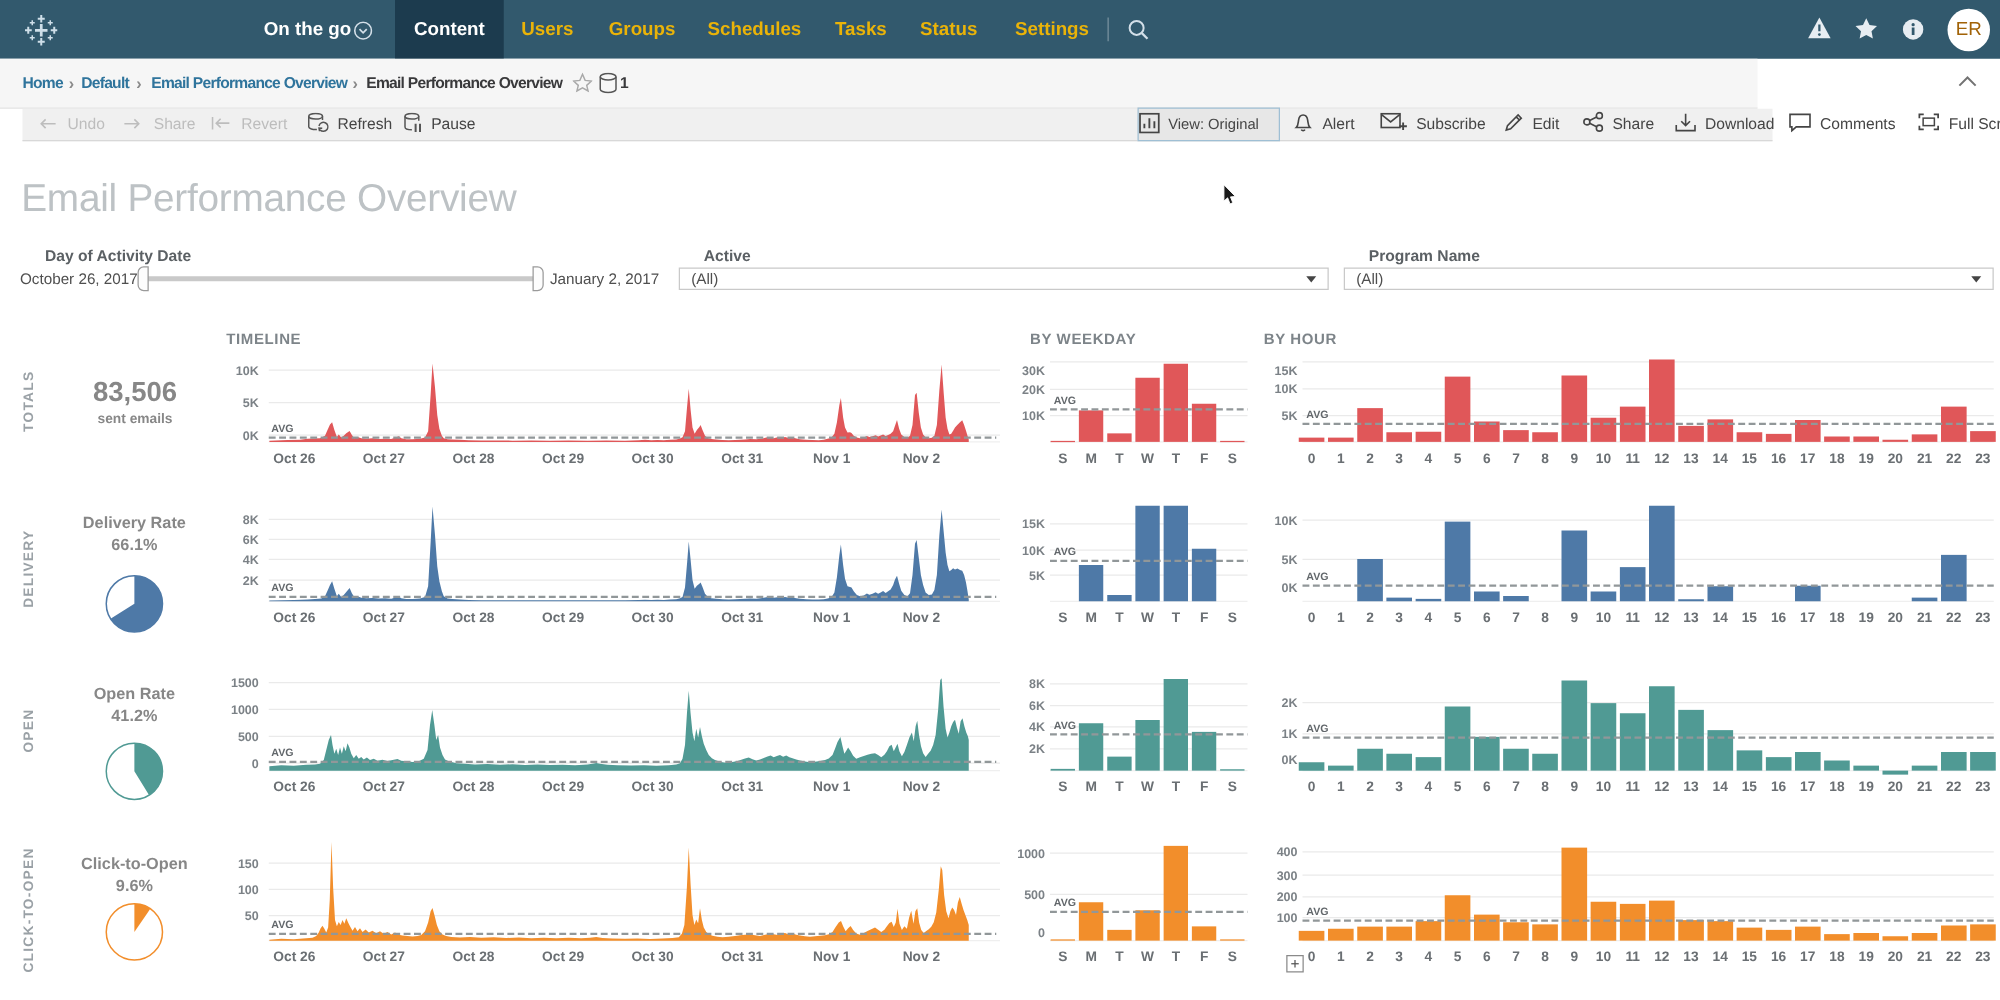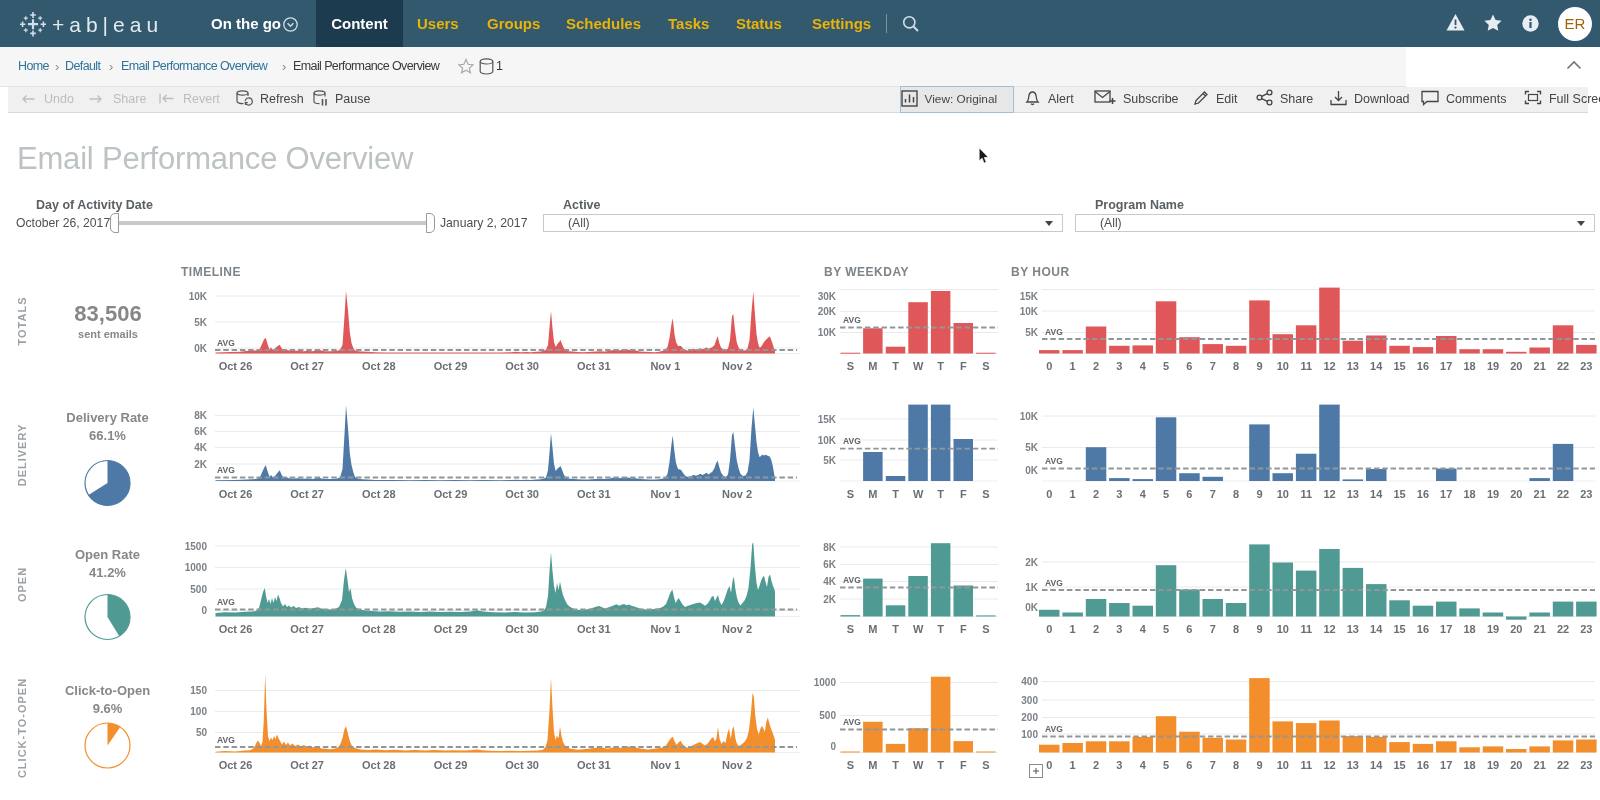--- a/index.html
+++ b/index.html
@@ -15,37 +15,37 @@
   color:#e2eaf0; font-size:21px; letter-spacing:5px; }
 #onthego { position:absolute; left:211px; top:0; height:47px; line-height:47px;
   color:#fff; font-size:15px; font-weight:bold; }
 #contenttab { position:absolute; left:316px; top:0; width:87px; height:47px;
   background:#1c3b4e; color:#fff; font-size:15px; font-weight:bold; text-align:center;
   line-height:47px; }
 #navsep { position:absolute; left:886px; top:14px; width:1px; height:19px; background:rgba(255,255,255,0.35); }
 .navicon { position:absolute; top:0; }
 
 #crumb { position:absolute; left:0; top:47px; width:1406px; height:40px; background:#f6f6f6;
-  border-bottom:1px solid #e3e3e3; font-size:12.5px; letter-spacing:-0.6px; }
+  border-bottom:1px solid #e3e3e3; font-size:12.5px; letter-spacing:-0.6px;font-weight:bold; }
 #crumb .lnk { color:#2f749c; }
 #crumb .cur { color:#39393b; }
 #crumb .sep { color:#8a8a8a; font-size:13px; }
 
-#tools { position:absolute; left:8px; top:87px; width:1580px; height:26px; background:#f0f0f0;
+#tools { position:absolute; left:18px; top:87px; width:1400px; height:26px; background:#f0f0f0;
   border-bottom:1px solid #d8d8d8; font-size:12.5px; color:#454545; }
 #tools .dis { color:#bdbdbd; }
 .titem { position:absolute; top:0; height:25px; line-height:25px; white-space:nowrap; }
 #viewbox { position:absolute; left:892px; top:-1px; width:114px; height:27px; white-space:nowrap; font-size:11.8px;
   border:1px solid #9fbfd4; background:#e7e7e7; line-height:25px; }
 
 #title { position:absolute; left:17px; top:141px; font-size:31px; color:#bdc2c5; letter-spacing:-0.2px; }
 .flabel { position:absolute; font-size:12.5px; font-weight:bold; color:#5b6064;padding-left:20px; }
 .fval { position:absolute; font-size:12.2px; color:#4f4f4f; }
 .ddown { position:absolute; top:213.5px; height:18px; border:1px solid #c9c9c9; background:#fff;
-  font-size:12.2px; color:#4f4f4f; line-height:16px; padding-left:24px; }
+  font-size:12.2px; color:#4f4f4f; line-height:16px; padding-left:9px; }
 .ddown .arr { position:absolute; right:9px; top:6px; width:0; height:0;
   border-left:4px solid transparent; border-right:4px solid transparent;
   border-top:5.5px solid #454545; }
 #slidertrack { position:absolute; left:117px; top:221px; width:311px; height:4px; background:#c9c9c9; }
 .shandle { position:absolute; top:213px; width:9px; height:20px; background:#fdfdfd;
   border:1px solid #9a9a9a; }
 #chartsvg { position:absolute; left:0; top:0; }
 </style>
 </head>
 <body>
@@ -471,21 +471,20 @@
       <path d="M13 1 V7 M10.2 4 H15.8" stroke-width="1.6"></path>
       <path d="M13 19.4 V25.4 M10.2 22.4 H15.8" stroke-width="1.6"></path>
       <path d="M2.6 10.4 V16 M0 13.2 H5.4" stroke-width="1.6"></path>
       <path d="M23.4 10.4 V16 M20.6 13.2 H26" stroke-width="1.6"></path>
       <path d="M5.8 5.2 V9.2 M3.8 7.2 H7.8" stroke-width="1.2"></path>
       <path d="M20.2 5.2 V9.2 M18.2 7.2 H22.2" stroke-width="1.2"></path>
       <path d="M5.8 17.2 V21.2 M3.8 19.2 H7.8" stroke-width="1.2"></path>
       <path d="M20.2 17.2 V21.2 M18.2 19.2 H22.2" stroke-width="1.2"></path>
     </g>
   </svg>
-  <div id="wordmark">+ab|eau</div>
   <div id="onthego">On the go</div>
   <svg class="navicon" style="left:283px;top:17px" width="15" height="15" viewBox="0 0 15 15">
     <circle cx="7.5" cy="7.5" r="6.7" fill="none" stroke="#d3dfe8" stroke-width="1.3"></circle>
     <path d="M4.6 6.3 L7.5 9.2 L10.4 6.3" fill="none" stroke="#d3dfe8" stroke-width="1.4"></path>
   </svg>
   <div id="contenttab">Content</div>
   <div class="tab" style="left:417px">Users</div>
   <div class="tab" style="left:487px">Groups</div>
   <div class="tab" style="left:566px">Schedules</div>
   <div class="tab" style="left:668px">Tasks</div>

